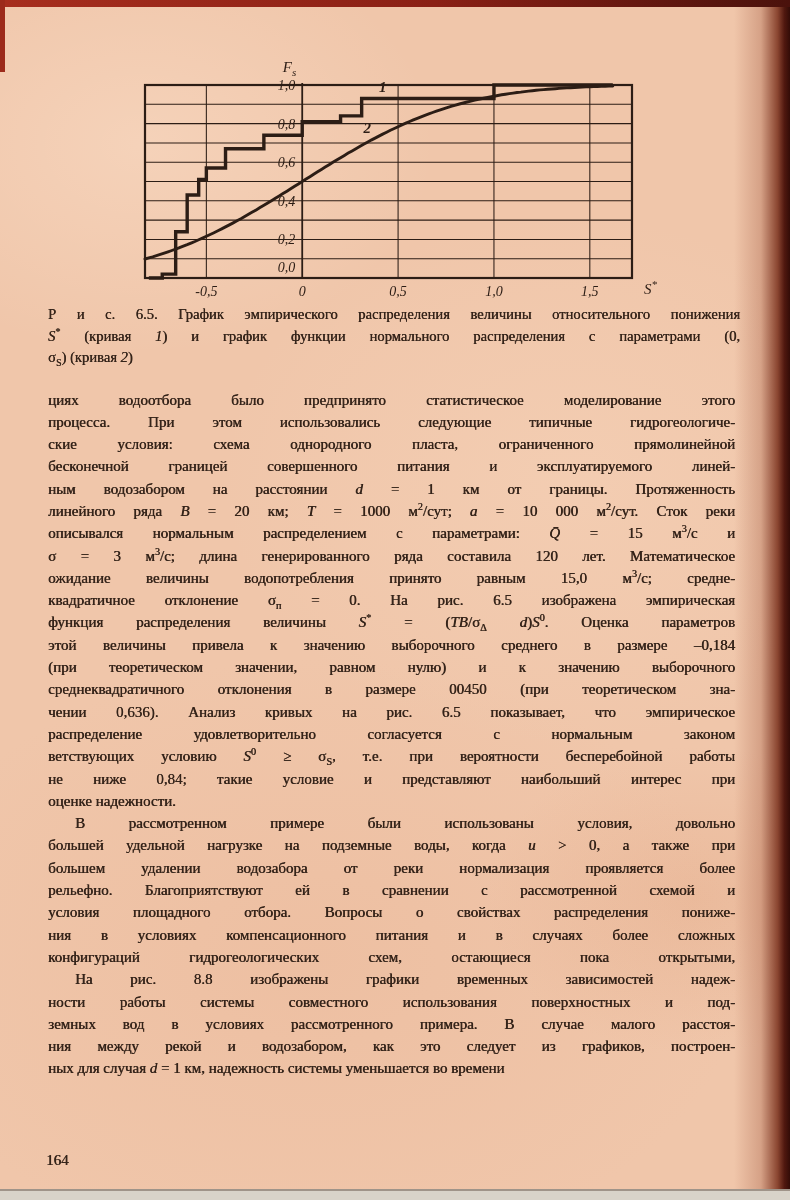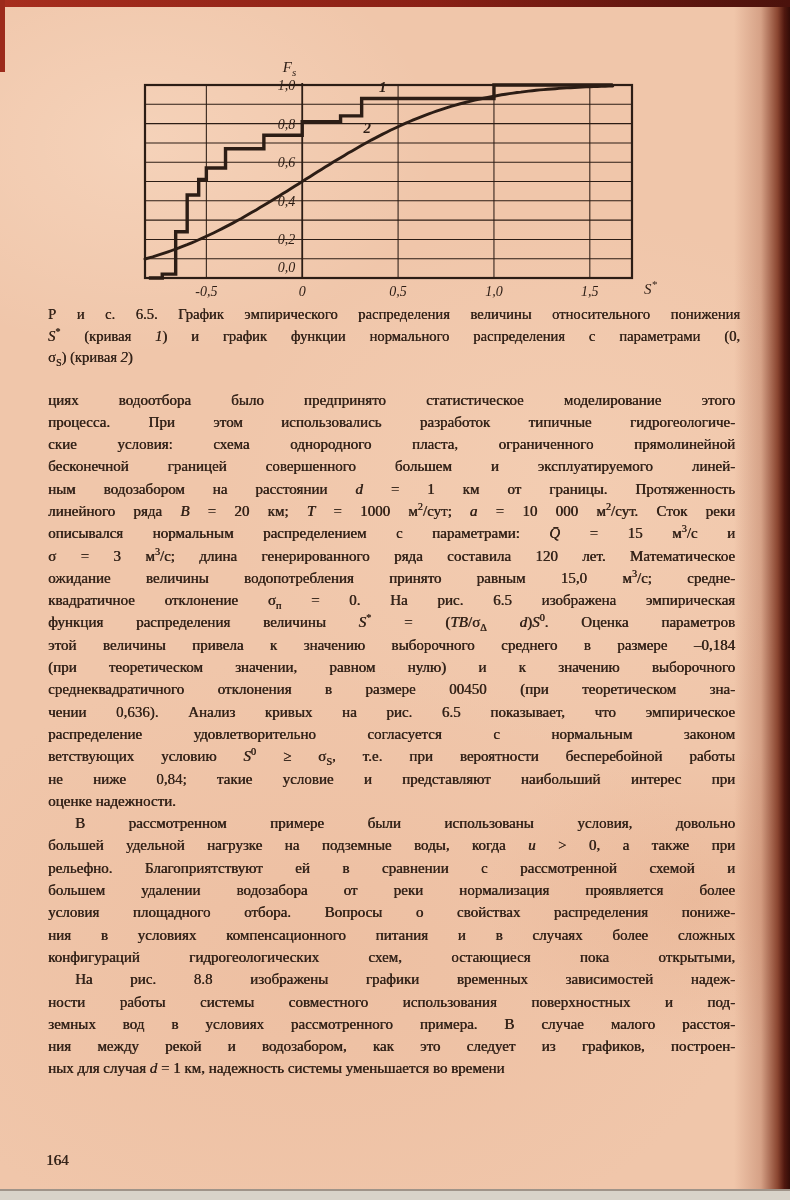--- a/index.html
+++ b/index.html
@@ -94,44 +94,44 @@
       <div class="para">
         <div class="tline">Р и с.  6.5.  График эмпирического распределения величины относительного понижения</div>
         <div class="tline"><i>S</i><sup>*</sup>  (кривая  <i>1</i>)   и  график  функции  нормального  распределения  с  параметрами  (0,</div>
         <div class="tline lastline">σ<sub>S</sub>)  (кривая <i>2</i>)</div>
       </div>
     </div>
 
   <div class="bodytext">
       <div class="para">
         <div class="tline">циях водоотбора было предпринято статистическое моделирование этого</div>
-        <div class="tline">процесса. При этом использовались разработок типичные гидрогеологиче-</div>
+        <div class="tline">процесса. При этом использовались следующие типичные гидрогеологиче-</div>
         <div class="tline">ские условия: схема однородного пласта, ограниченного прямолинейной</div>
-        <div class="tline">бесконечной границей совершенного большем и эксплуатируемого линей-</div>
+        <div class="tline">бесконечной границей совершенного питания и эксплуатируемого линей-</div>
         <div class="tline">ным водозабором на расстоянии  <i>d</i> = 1 км  от границы. Протяженность</div>
         <div class="tline">линейного ряда  <i>B</i> = 20 км;  <i>T</i> = 1000 м<sup>2</sup>/сут;  <i>a</i> = 10 000 м<sup>2</sup>/сут. Сток реки</div>
         <div class="tline">описывался нормальным распределением с параметрами:  <i>Q̄</i> = 15 м<sup>3</sup>/с и</div>
         <div class="tline">σ = 3 м<sup>3</sup>/с;  длина генерированного ряда составила 120 лет. Математическое</div>
         <div class="tline">ожидание величины водопотребления принято равным 15,0 м<sup>3</sup>/с;  средне-</div>
         <div class="tline">квадратичное отклонение  σ<sub>п</sub> = 0.  На рис. 6.5 изображена эмпирическая</div>
         <div class="tline">функция распределения величины  <i>S</i><sup>*</sup> = (<i>TB</i>/σ<sub>Δ</sub> <i>d</i>)<i>S</i><sup>0</sup>.  Оценка параметров</div>
         <div class="tline">этой величины привела к значению выборочного среднего в размере –0,184</div>
         <div class="tline">(при теоретическом значении, равном нулю)  и к значению выборочного</div>
         <div class="tline">среднеквадратичного отклонения в размере 00450 (при теоретическом зна-</div>
         <div class="tline">чении 0,636).  Анализ кривых на рис. 6.5 показывает,  что эмпирическое</div>
         <div class="tline">распределение удовлетворительно согласуется с нормальным законом</div>
         <div class="tline">ветствующих условию  <i>S</i><sup>0</sup> ≥ σ<sub>S</sub>, т.е. при вероятности бесперебойной работы</div>
         <div class="tline">не ниже 0,84;  такие условие и представляют наибольший интерес при</div>
         <div class="tline lastline">оценке надежности.</div>
       </div>
       <div class="para indent">
         <div class="tline">В рассмотренном примере были использованы условия, довольно</div>
         <div class="tline">большей удельной нагрузке на подземные воды, когда  <i>u</i> &gt; 0, а также при</div>
+        <div class="tline">большем удалении водозабора от реки нормализация проявляется более</div>
         <div class="tline">рельефно. Благоприятствуют ей в сравнении с рассмотренной схемой и</div>
-        <div class="tline">большем удалении водозабора от реки нормализация проявляется более</div>
         <div class="tline">условия площадного отбора. Вопросы о свойствах распределения пониже-</div>
         <div class="tline">ния в условиях компенсационного питания и в случаях более сложных</div>
         <div class="tline">конфигураций гидрогеологических схем, остающиеся пока открытыми,</div>
       </div>
       <div class="para indent">
         <div class="tline">На рис. 8.8 изображены графики временных зависимостей надеж-</div>
         <div class="tline">ности работы системы совместного использования поверхностных и под-</div>
         <div class="tline">земных вод в условиях рассмотренного примера. В случае малого расстоя-</div>
         <div class="tline">ния между рекой и водозабором, как это следует из графиков, построен-</div>
         <div class="tline lastline">ных для случая  <i>d</i> = 1 км, надежность системы уменьшается во времени</div>

